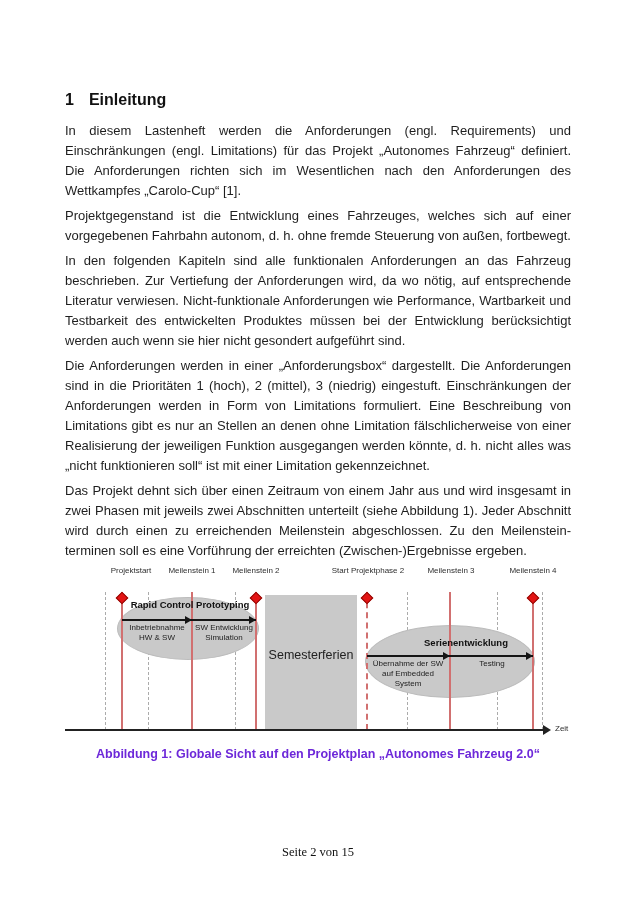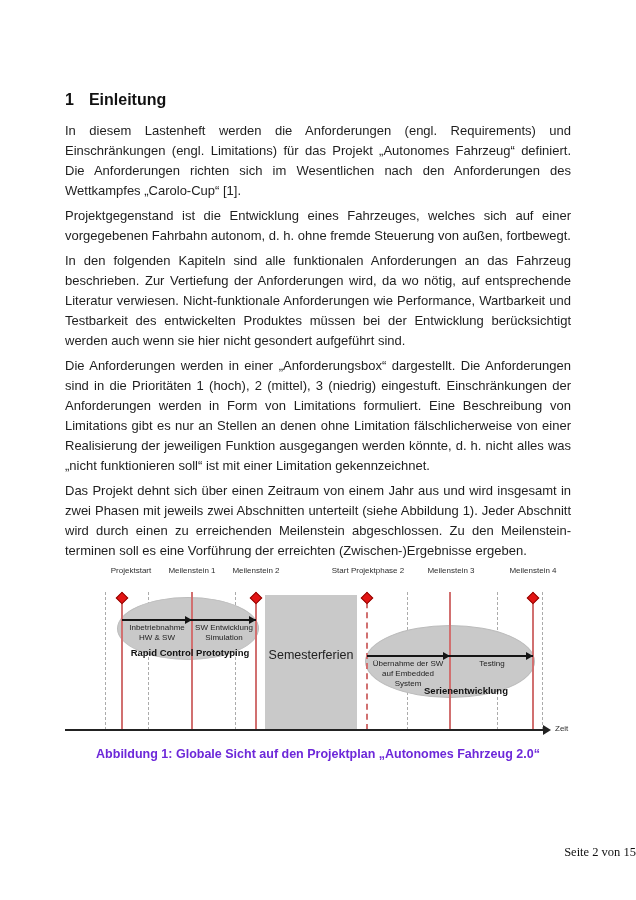--- a/index.html
+++ b/index.html
@@ -44,32 +44,32 @@
   .diamond {
     position:absolute; top:32px; width:9px; height:9px;
     background:var(--milestone-red); border:1px solid #8f0b06;
     transform:translate(-50%,-50%) rotate(45deg);
   }
 
   .harrow { position:absolute; border-top:2px solid #151515; height:0; }
   .ah { position:absolute; width:0; height:0; border-top:4px solid transparent; border-bottom:4px solid transparent; border-left:7px solid #151515; }
   .ah-big { position:absolute; width:0; height:0; border-top:5px solid transparent; border-bottom:5px solid transparent; border-left:8px solid #222; }
 
-  .ph-title { position:absolute; transform:translateX(-50%); font-size:9.5px; font-weight:bold; color:#111; white-space:nowrap;margin-top:48px; }
+  .ph-title { position:absolute; transform:translateX(-50%); font-size:9.5px; font-weight:bold; color:#111; white-space:nowrap; }
   .seg { position:absolute; transform:translateX(-50%); font-size:8px; line-height:10px; color:#222; text-align:center; white-space:nowrap; }
   .pause-label { position:absolute; left:246px; top:82px; transform:translateX(-50%); font-size:12.5px; color:#222; white-space:nowrap;text-align:center; }
 
   .timeline { position:absolute; left:0; top:163px; width:478px; border-top:2px solid #222; }
   .zeit { position:absolute; left:490px; top:158px; font-size:8px; color:#2e2e2e; }
 
   .caption { text-align:center; font-weight:bold; font-size:12.5px; color:#6d28d9; margin-top:9px; margin-bottom:6px; }
 
   .footer {
     position:absolute; left:0; top:845px; width:636px;
-    text-align:right; font-family:"Liberation Serif", serif; font-size:12.5px; color:#111;
+    text-align:center; font-family:"Liberation Serif", serif; font-size:12.5px; color:#111;
   }
 </style>
 </head>
 <body>
 
 <div class="content">
 
   <h1 class="heading">
     <span class="h-num">1</span>
     <span class="h-title">Einleitung</span>

